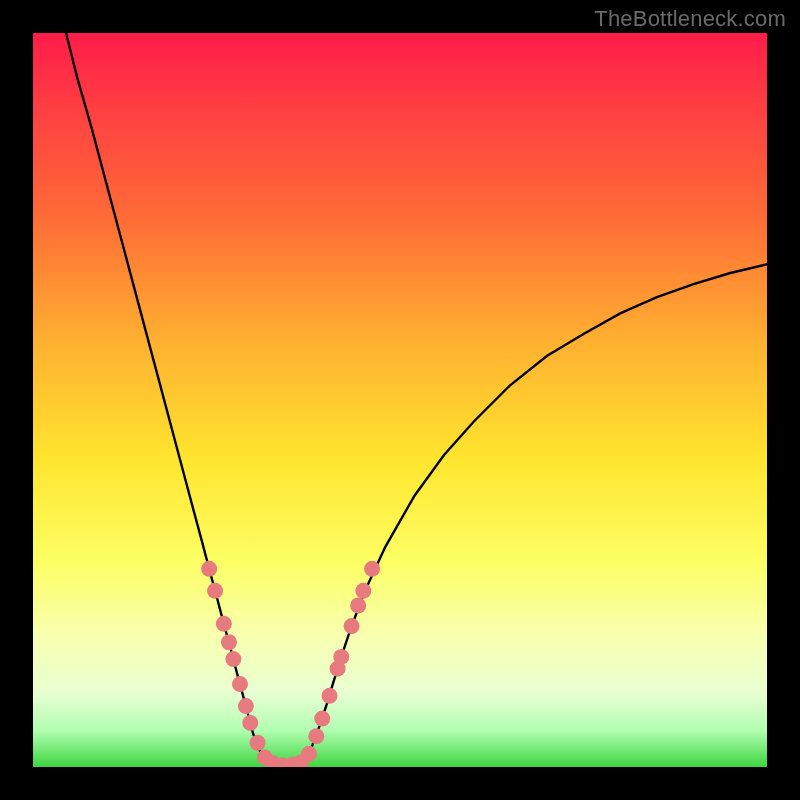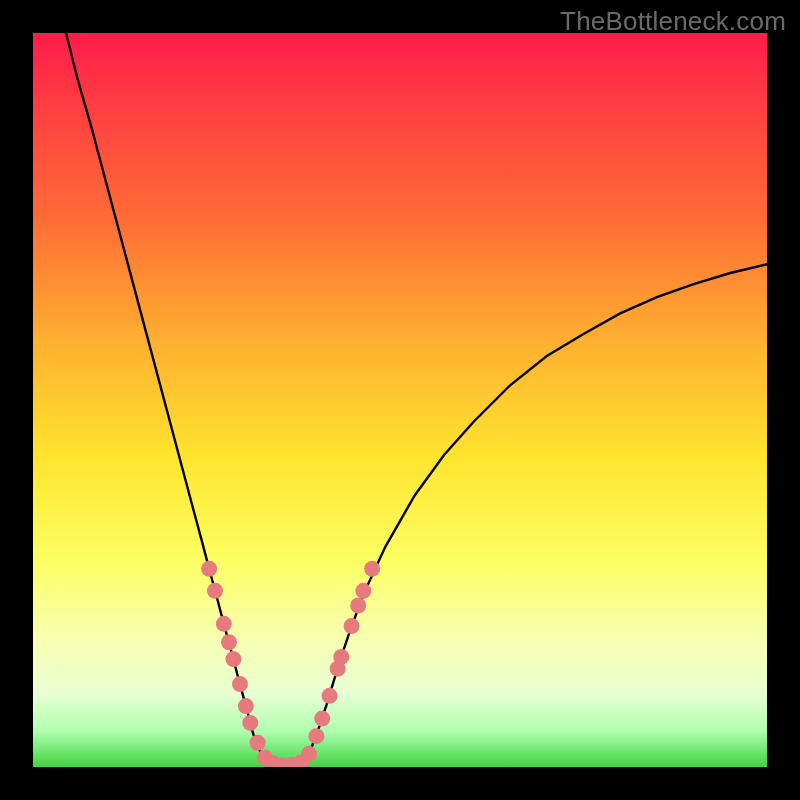--- a/index.html
+++ b/index.html
@@ -37,21 +37,21 @@
       #e8ffd2 90%,
       #b1ffb1 95%,
       #3fd43f 100%
     );
   }
   .watermark {
     position: absolute;
     top: 6px;
     right: 14px;
     color: #6a6a6a;
-    font-size: 26px;
+    font-size: 22px;
     letter-spacing: 0.2px;
     font-weight: 400;
     pointer-events: none;
     margin-left: 28px;
   }
   svg.curves {
     position: absolute;
     top: 0;
     left: 0;
   }

